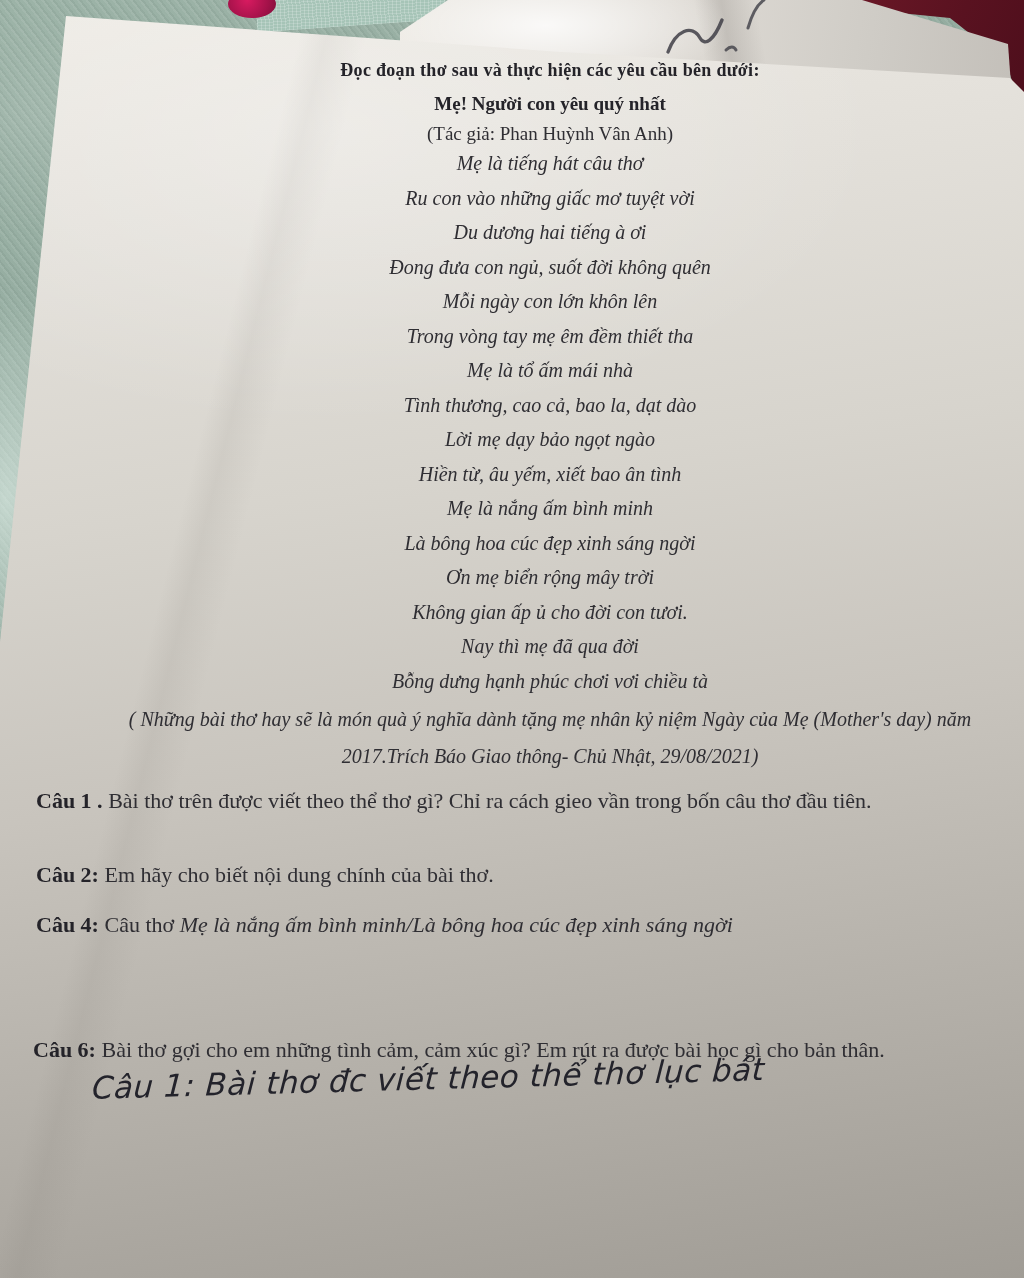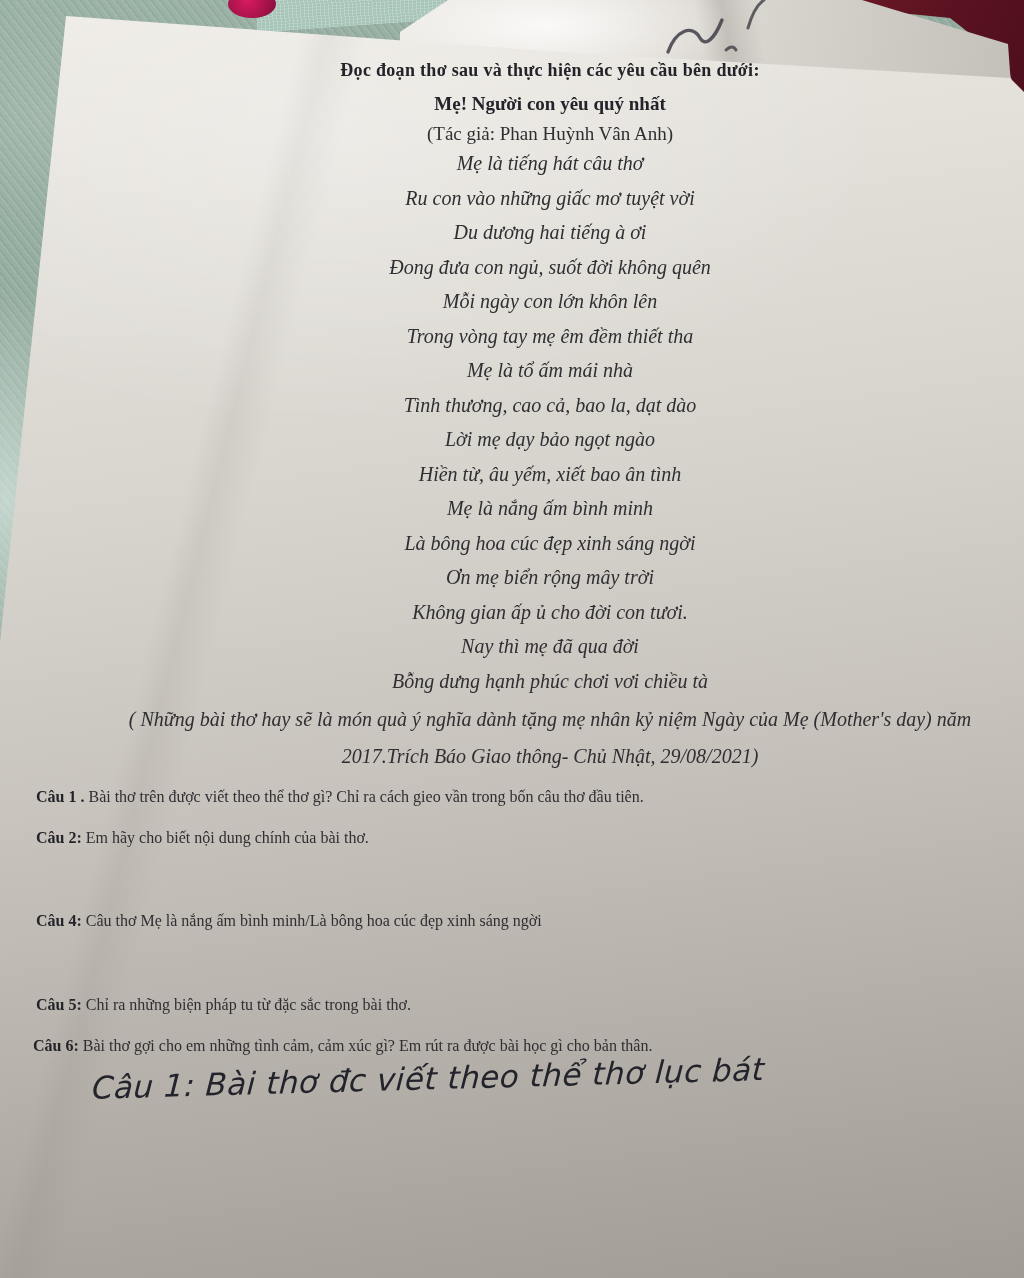--- a/index.html
+++ b/index.html
@@ -54,27 +54,27 @@
       radial-gradient(900px 480px at 32% 10%, rgba(255,255,255,.30), transparent 62%),
       linear-gradient(104deg, transparent 23%, rgba(120,115,108,.10) 25%, transparent 28%),
       linear-gradient(172deg,#eeebe5 0%, #e3e0da 18%, #d7d4cd 38%, #c8c4bd 58%, #b4b0a9 79%, #a09c95 100%);
     filter:drop-shadow(-3px 1px 3px rgba(30,45,38,.45)) drop-shadow(0 -2px 2px rgba(95,90,85,.35));
   }
   
   .content{position:absolute;z-index:7;inset:0;color:#2f2e33;border-radius:19px;}
   .cwrap{position:absolute;left:40px;top:0;width:1020px;height:1278px;}
   .cline{position:absolute;left:0;width:100%;text-align:center;white-space:nowrap;}
   .b{font-weight:bold;color:#242329;}
-  .i{}
+  .i{font-style:italic;}
   .instr{font-size:18px;letter-spacing:.3px;}
   .title{font-size:19px;}
   .author{font-size:19px;}
   .poem{font-size:20px;font-style:italic;}
   .src{font-size:20px;font-style:italic;}
-  .qline{position:absolute;left:36px;width:980px;font-size:16px;white-space:nowrap;}
+  .qline{position:absolute;left:36px;width:980px;font-size:22px;white-space:nowrap;}
   .handwrite{
     position:absolute;z-index:8;left:92px;top:1060px;width:700px;
     font-family:"DejaVu Sans", sans-serif;font-style:italic;
     font-size:31px;color:#23232b;letter-spacing:.5px;
     transform:rotate(-1.6deg) skewX(-5deg);white-space:nowrap;
   }
 </style>
 </head>
 <body>
 
@@ -113,19 +113,18 @@
     <div class="cline poem" style="top:566px">Ơn mẹ biển rộng mây trời</div>
     <div class="cline poem" style="top:601px">Không gian ấp ủ cho đời con tươi.</div>
     <div class="cline poem" style="top:635px">Nay thì mẹ đã qua đời</div>
     <div class="cline poem" style="top:670px">Bỗng dưng hạnh phúc chơi vơi chiều tà</div>
 
     <div class="cline src" style="top:708px">( Những bài thơ hay sẽ là món quà ý nghĩa dành tặng mẹ nhân kỷ niệm Ngày của Mẹ (Mother's day) năm</div>
     <div class="cline src" style="top:745px">2017.Trích Báo Giao thông- Chủ Nhật, 29/08/2021)</div>
   </div>
 
   <div class="qline" style="top:788px"><span class="b">Câu 1 .</span><span> Bài thơ trên được viết theo thể thơ gì? Chỉ ra cách gieo vần trong bốn câu thơ đầu tiên.</span></div>
-  <div class="qline" style="top:829px"><span class="b">Câu 2:</span><span> Em hãy cho biết nội dung chính của bài thơ.</span></div>
+  <div class="qline" style="top:862px"><span class="b">Câu 2:</span><span> Em hãy cho biết nội dung chính của bài thơ.</span></div>
   <div class="qline" style="top:912px"><span class="b">Câu 4:</span><span> Câu thơ </span><span class="i">Mẹ là nắng ấm bình minh/Là bông hoa cúc đẹp xinh sáng ngời</span></div>
-  <div class="qline" style="top:996px"><span class="b">Câu 5:</span><span> Chỉ ra những biện pháp tu từ đặc sắc trong bài thơ.</span></div>
   <div class="qline" style="top:1037px;left:33px"><span class="b">Câu 6:</span><span> Bài thơ gợi cho em những tình cảm, cảm xúc gì? Em rút ra được bài học gì cho bản thân.</span></div>
 
   <div class="handwrite">Câu 1: Bài thơ đc viết theo thể thơ lục bát</div>
 </div>
 
 </body></html>

